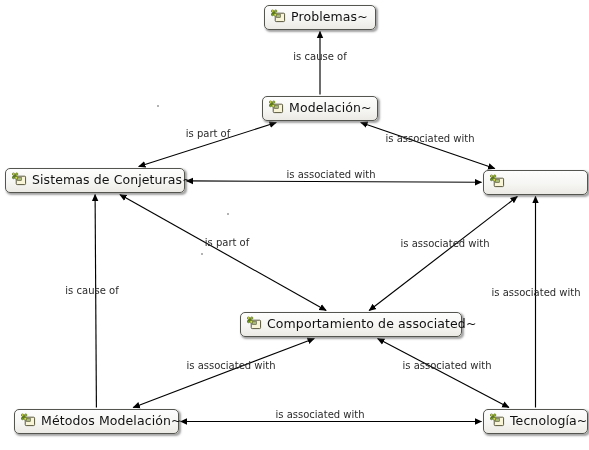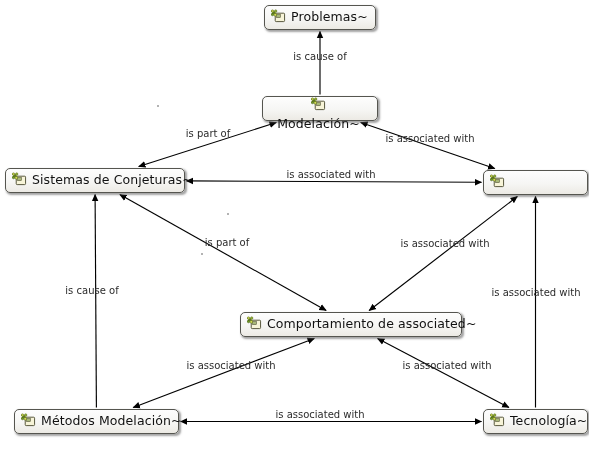--- a/index.html
+++ b/index.html
@@ -104,21 +104,21 @@
             <rect x="6" y="6" width="4" height="3.2" fill="#a8b878" stroke="#4c4c32" stroke-width="0.6"></rect>
             <path d="M1 2.5 L5 5.5 M5 2.5 L1 5.5" stroke="#5f7a18" stroke-width="1.5" stroke-linecap="round"></path>
             <circle cx="1.6" cy="2.2" r="1.3" fill="#c8d44a" stroke="#4c5f12" stroke-width="0.5"></circle>
             <circle cx="5" cy="2.2" r="1.3" fill="#9ab83a" stroke="#4c5f12" stroke-width="0.5"></circle>
             <circle cx="1.6" cy="6" r="1.3" fill="#6f9b22" stroke="#3b4f10" stroke-width="0.5"></circle>
             <circle cx="4.6" cy="6.2" r="1.5" fill="#d2dc55" stroke="#4c5f12" stroke-width="0.5"></circle>
           </svg>
         </span>
         <span class="node-label">Problemas~</span>
       </div>
-      <div class="node" style="left: 262px; top: 96px; width: 116px; height: 25px; flex-direction: column;">
+      <div class="node" style="left: 262px; top: 96px; width: 116px; height: 25px;">
         <span style="display: flex;">
           <svg class="node-icon" viewBox="0 0 16 15" xmlns="http://www.w3.org/2000/svg">
             <rect x="4.5" y="4.5" width="10" height="9" rx="1" fill="#f7f4d8" stroke="#4c4c32" stroke-width="1"></rect>
             <rect x="6" y="6" width="4" height="3.2" fill="#a8b878" stroke="#4c4c32" stroke-width="0.6"></rect>
             <path d="M1 2.5 L5 5.5 M5 2.5 L1 5.5" stroke="#5f7a18" stroke-width="1.5" stroke-linecap="round"></path>
             <circle cx="1.6" cy="2.2" r="1.3" fill="#c8d44a" stroke="#4c5f12" stroke-width="0.5"></circle>
             <circle cx="5" cy="2.2" r="1.3" fill="#9ab83a" stroke="#4c5f12" stroke-width="0.5"></circle>
             <circle cx="1.6" cy="6" r="1.3" fill="#6f9b22" stroke="#3b4f10" stroke-width="0.5"></circle>
             <circle cx="4.6" cy="6.2" r="1.5" fill="#d2dc55" stroke="#4c5f12" stroke-width="0.5"></circle>
           </svg>

